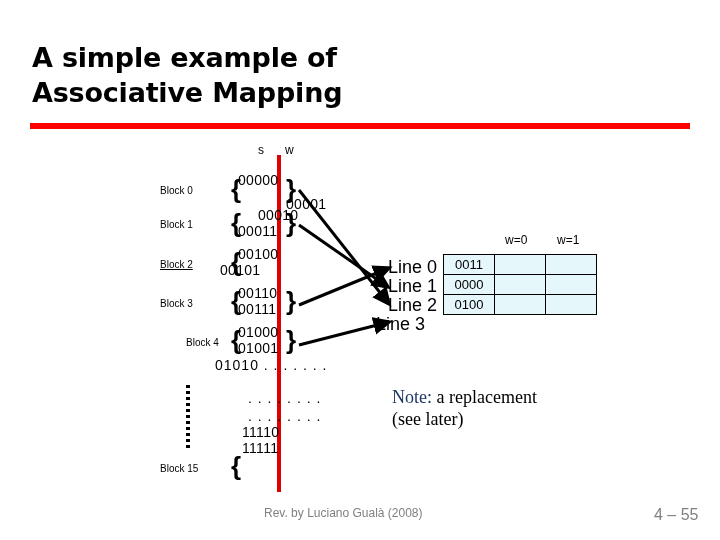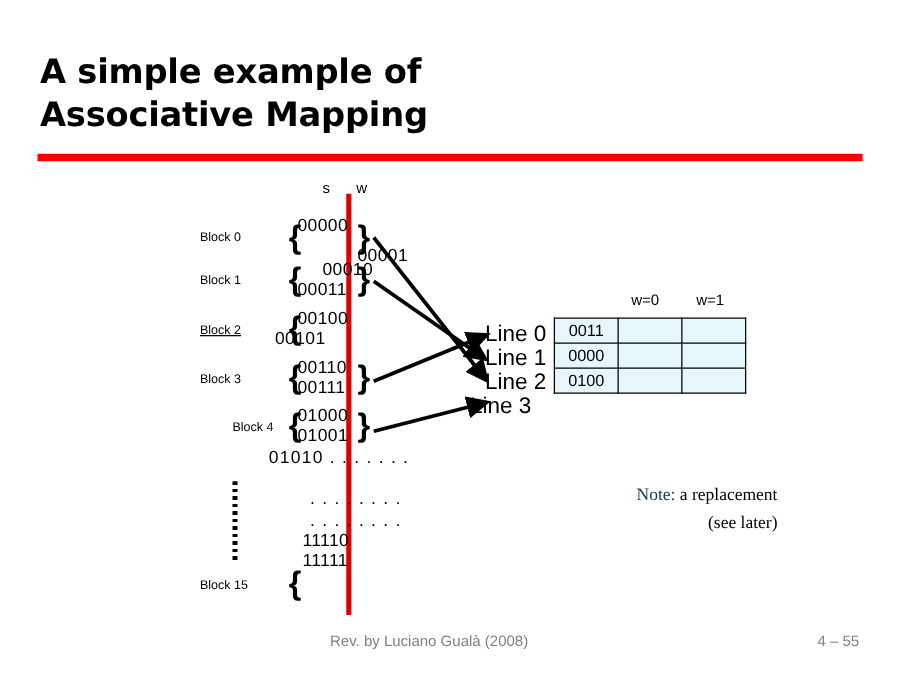--- a/index.html
+++ b/index.html
@@ -158,41 +158,40 @@
   #cache-table td.tagcell { width: 50px; }
   #cache-table td.wcell  { width: 50px; }
 
   
   #note {
     position: absolute;
     left: 392px;
     top: 386px;
     width: 230px;
     font-family: "Liberation Serif", serif;
-    font-size: 14px;
+    font-size: 18px;
     line-height: 22px;
     color: #000000;
-    text-align: right;
   }
   #note .note-kw { color: #1f3864; }
 
   
   #footer-credit {
     position: absolute;
     left: 264px;
     top: 506px;
     font-size: 12px;
     color: #808080;
     white-space: nowrap;
   }
   #footer-page {
     position: absolute;
     left: 654px;
     top: 506px;
-    font-size: 12px;
+    font-size: 16px;
     color: #808080;
     white-space: nowrap;
   }
 </style>
 </head>
 <body>
 
 <div id="slide">
 
   <div id="title">

